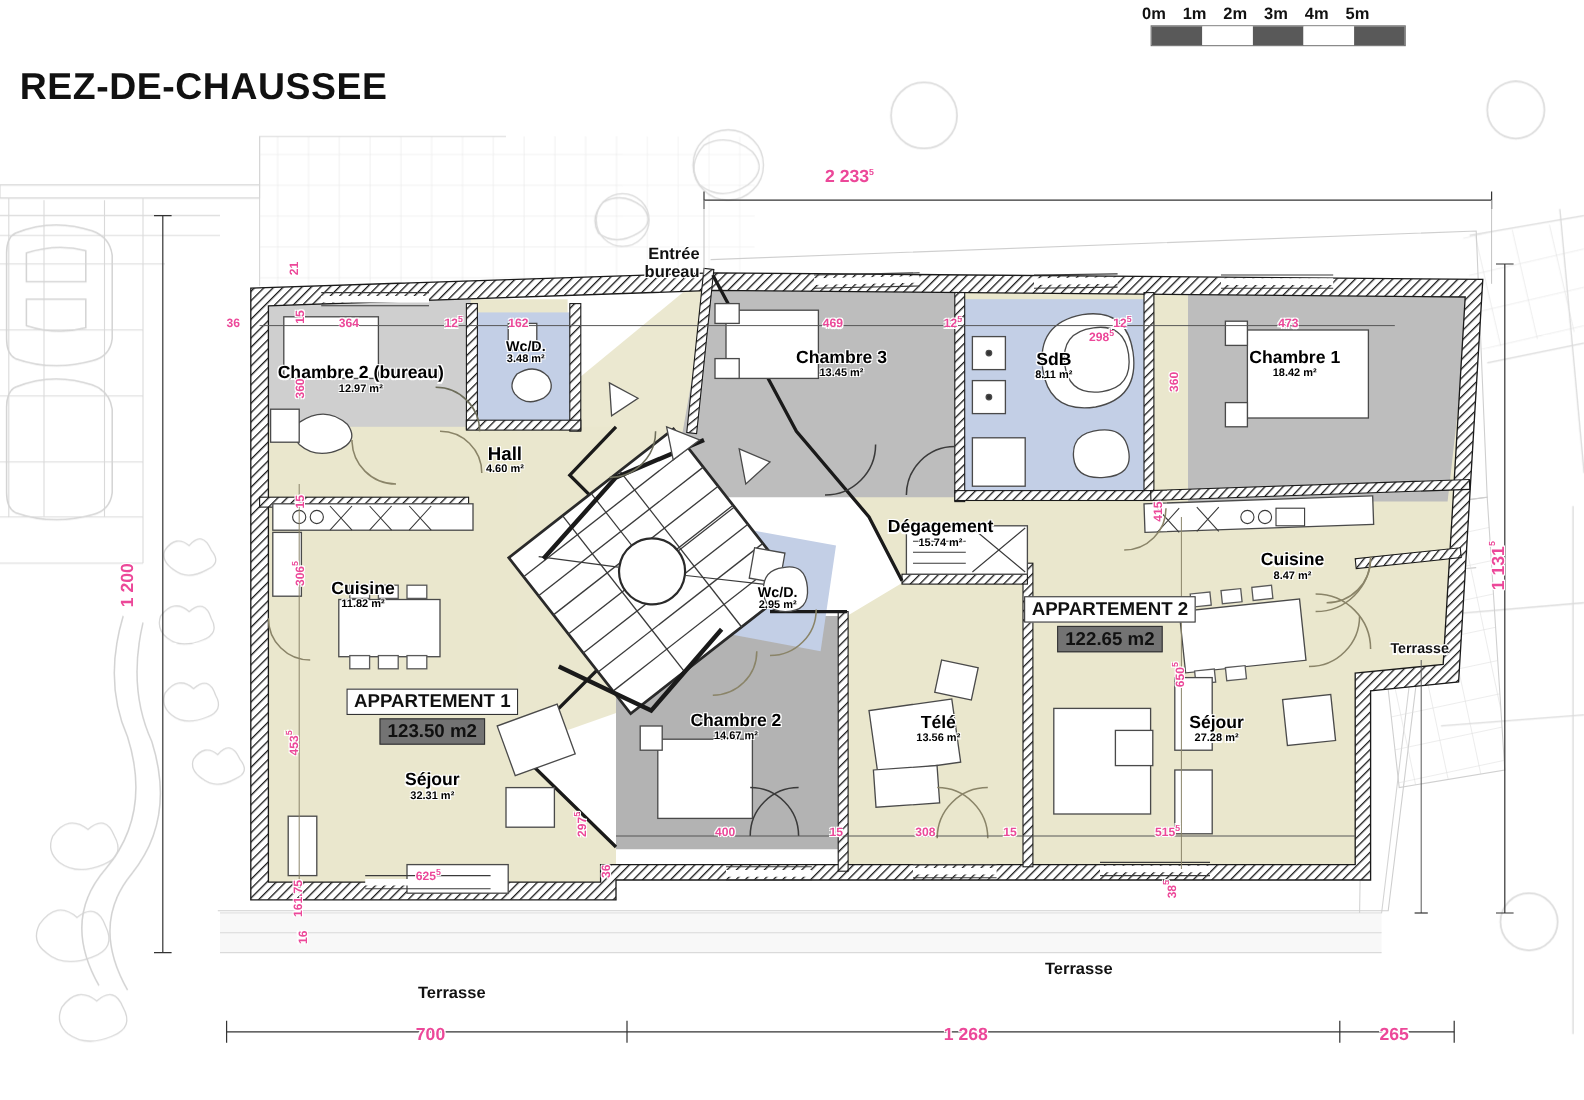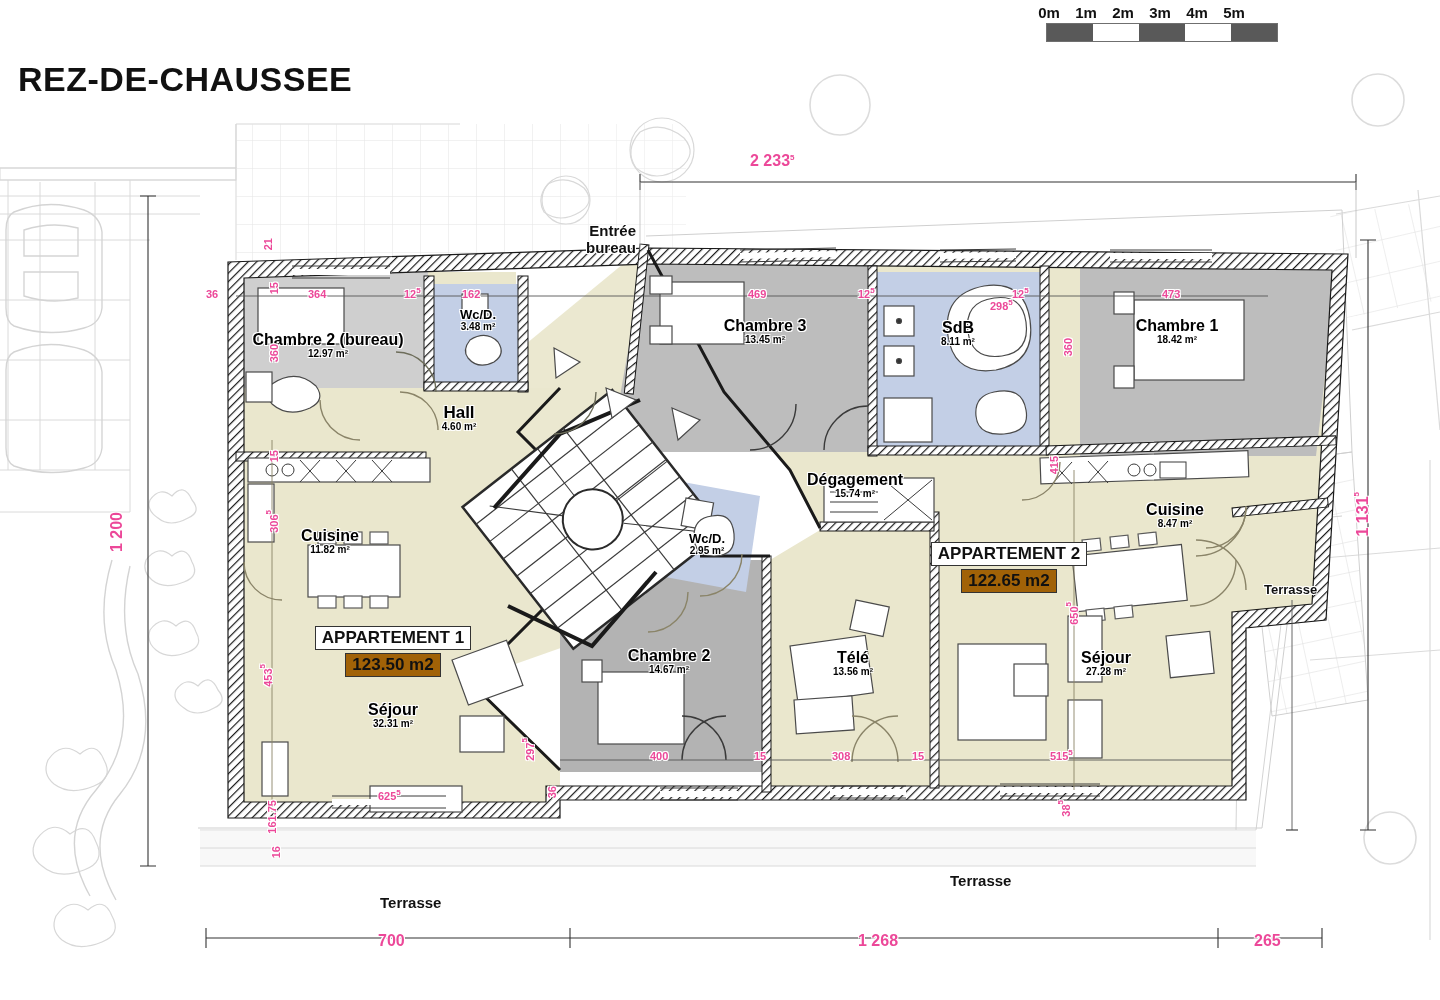--- a/index.html
+++ b/index.html
@@ -26,21 +26,21 @@
       text-shadow:1px 1px 0 #fff,-1px 1px 0 #fff,1px -1px 0 #fff,-1px -1px 0 #fff;}
   .room-label .ra{font-size:10px;font-weight:bold;color:#000;
       text-shadow:1px 1px 0 #fff,-1px 1px 0 #fff,1px -1px 0 #fff,-1px -1px 0 #fff;}
   .small-room .rn{font-size:17px;}
   .tiny-room .rn{font-size:13px;}
 
   .apt-box{text-align:center;}
   .apt-box .apt-name{display:inline-block;font-size:17px;font-weight:bold;
       border:1.5px solid #333;background:#fff;padding:1px 6px;}
   .apt-box .apt-area{display:inline-block;font-size:17px;font-weight:bold;
-      border:1.5px solid #333;background:#a16207;padding:1px 6px;margin-top:3px;}
+      border:1.5px solid #333;background:#737373;padding:1px 6px;margin-top:3px;}
 
   .dim{font-size:11px;font-weight:bold;color:#ec4899;white-space:nowrap;
       text-shadow:1px 1px 0 #fff,-1px 1px 0 #fff,1px -1px 0 #fff,-1px -1px 0 #fff;}
   .dim sup{font-size:8px;}
   .dim-big{font-size:16px;}
   .dim-vert{writing-mode:vertical-rl;transform:rotate(180deg);}
 
   .terrasse-label{font-size:15px;font-weight:bold;
       text-shadow:1px 1px 0 #fff,-1px 1px 0 #fff,1px -1px 0 #fff,-1px -1px 0 #fff;}
   .entree-label{font-size:15px;font-weight:bold;text-align:right;line-height:1.15;

